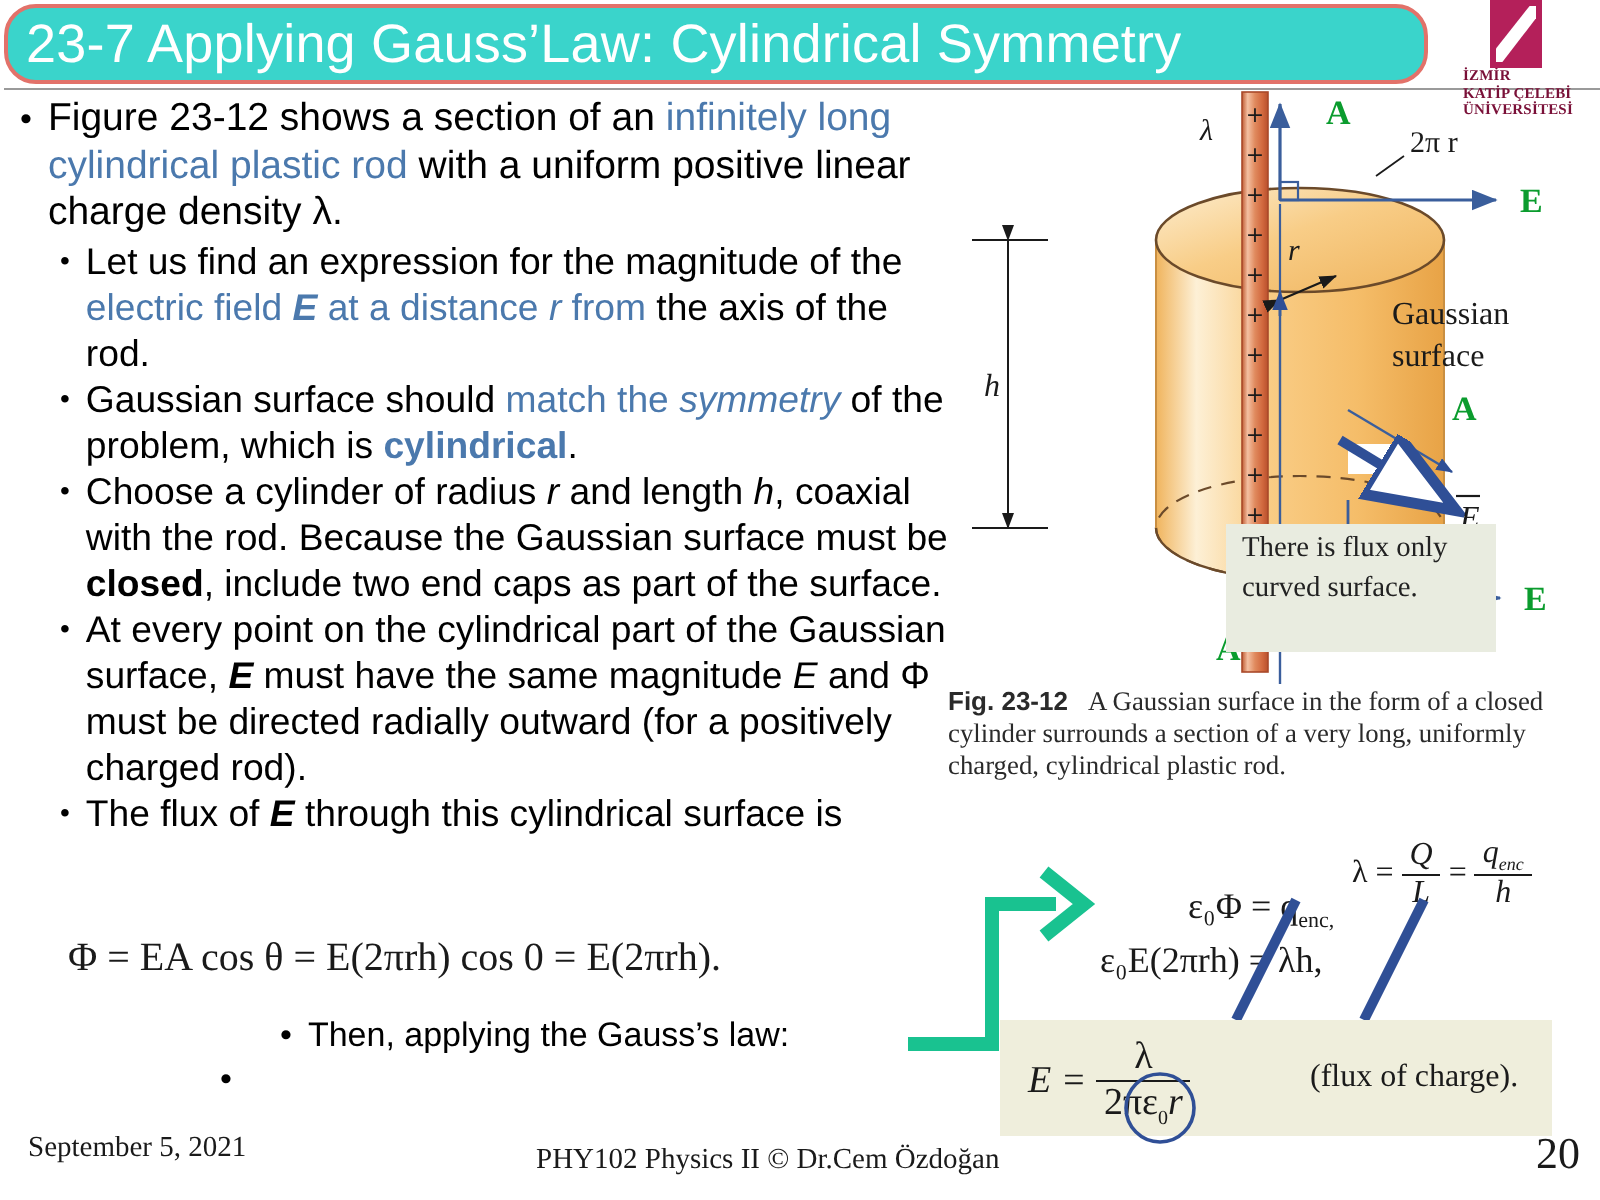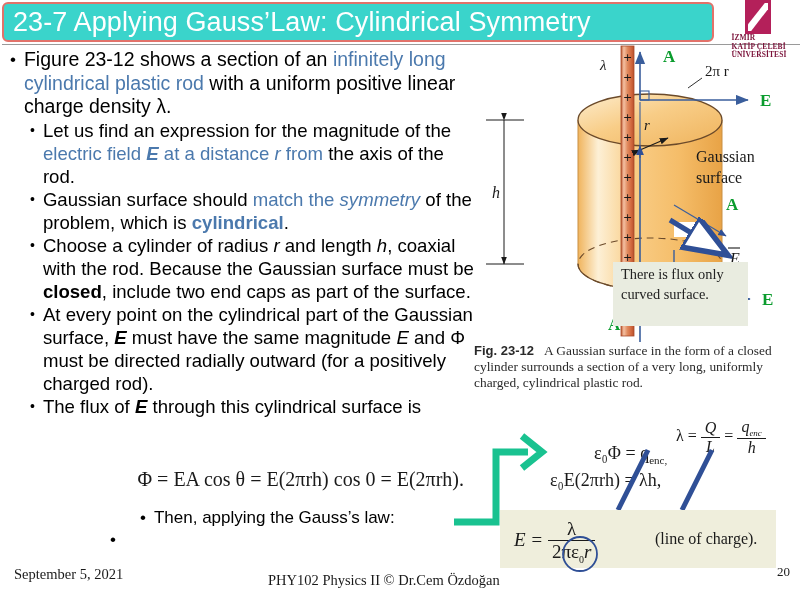--- a/index.html
+++ b/index.html
@@ -4,21 +4,21 @@
 <style>
   html,body{margin:0;padding:0;}
   body{
     width:800px;height:600px;overflow:hidden;position:relative;
     background:#ffffff;
     font-family:"Liberation Sans", sans-serif;
   }
   
   #title-bar{
     position:absolute;left:2px;top:2px;width:712px;height:40px;
-    background:#3ad4cb;border:2px solid #e2726a;border-radius:6px;
+    background:#3ad4cb;border:2px solid #e2726a;border-radius:16px;
     box-sizing:border-box;display:flex;align-items:center;
   }
   #title-text{
     color:#ffffff;font-size:27px;letter-spacing:.1px;
     padding-left:9px;white-space:nowrap;line-height:1;
   }
   #title-rule{
     position:absolute;left:2px;top:44px;width:908px;height:1px;background:#9a9a9a;
   }
   #logo{
@@ -46,21 +46,20 @@
   .btxt{flex:1;}
   .hl{color:#4b79ad;}
   .bold{font-weight:bold;}
   .it{font-style:italic;}
   .bi{font-weight:bold;font-style:italic;}
   
   #flux-eq{
     position:absolute;left:34px;top:468px;width:430px;
     font-family:"Liberation Serif",serif;font-size:20px;color:#1a1a1a;
     white-space:nowrap;
-    text-align:right;
   }
   
   #then-line{
     position:absolute;left:140px;top:508px;width:340px;
     font-size:17px;color:#000;display:flex;
   }
   #compare-line{
     position:absolute;left:110px;top:530px;width:370px;
     font-size:17px;color:#000;display:flex;
   }
@@ -109,21 +108,21 @@
   #footer-date{
     position:absolute;left:14px;top:566px;
     font-family:"Liberation Serif",serif;font-size:14.5px;color:#1a1a1a;
   }
   #footer-center{
     position:absolute;left:268px;top:572px;
     font-family:"Liberation Serif",serif;font-size:14.5px;color:#1a1a1a;
   }
   #footer-page{
     position:absolute;right:10px;top:564px;
-    font-family:"Liberation Serif",serif;font-size:13px;color:#1a1a1a;margin-left:44px;
+    font-family:"Liberation Serif",serif;font-size:22px;color:#1a1a1a;margin-left:44px;
   }
 </style>
 </head>
 <body>
 
 <div id="title-bar">
   <span id="title-text">23-7 Applying Gauss’Law: Cylindrical Symmetry</span>
 </div>
 <div id="title-rule"></div>
 
@@ -335,17 +334,17 @@
 <div id="final-eq">
   <span style="font-style:italic">E  =</span>
   <span class="frac">
     <span class="num">λ</span>
     <span class="den"><span>2πε</span><sub style="font-size:10px">0</sub><i>r</i></span>
   </span>
 </div>
 <svg style="position:absolute;left:552px;top:534px;width:60px;height:40px;pointer-events:none" viewBox="0 0 60 40">
   <ellipse cx="28" cy="20" rx="17" ry="17" fill="none" stroke="#2f4f96" stroke-width="1.8"></ellipse>
 </svg>
-<div id="loc-label">(line of charge).</div>
+<div id="loc-label">(flux of charge).</div>
 
 <div id="footer-date">September 5, 2021</div>
 <div id="footer-center">PHY102 Physics II © Dr.Cem Özdoğan</div>
 <div id="footer-page">20</div>
 
 </body></html>

